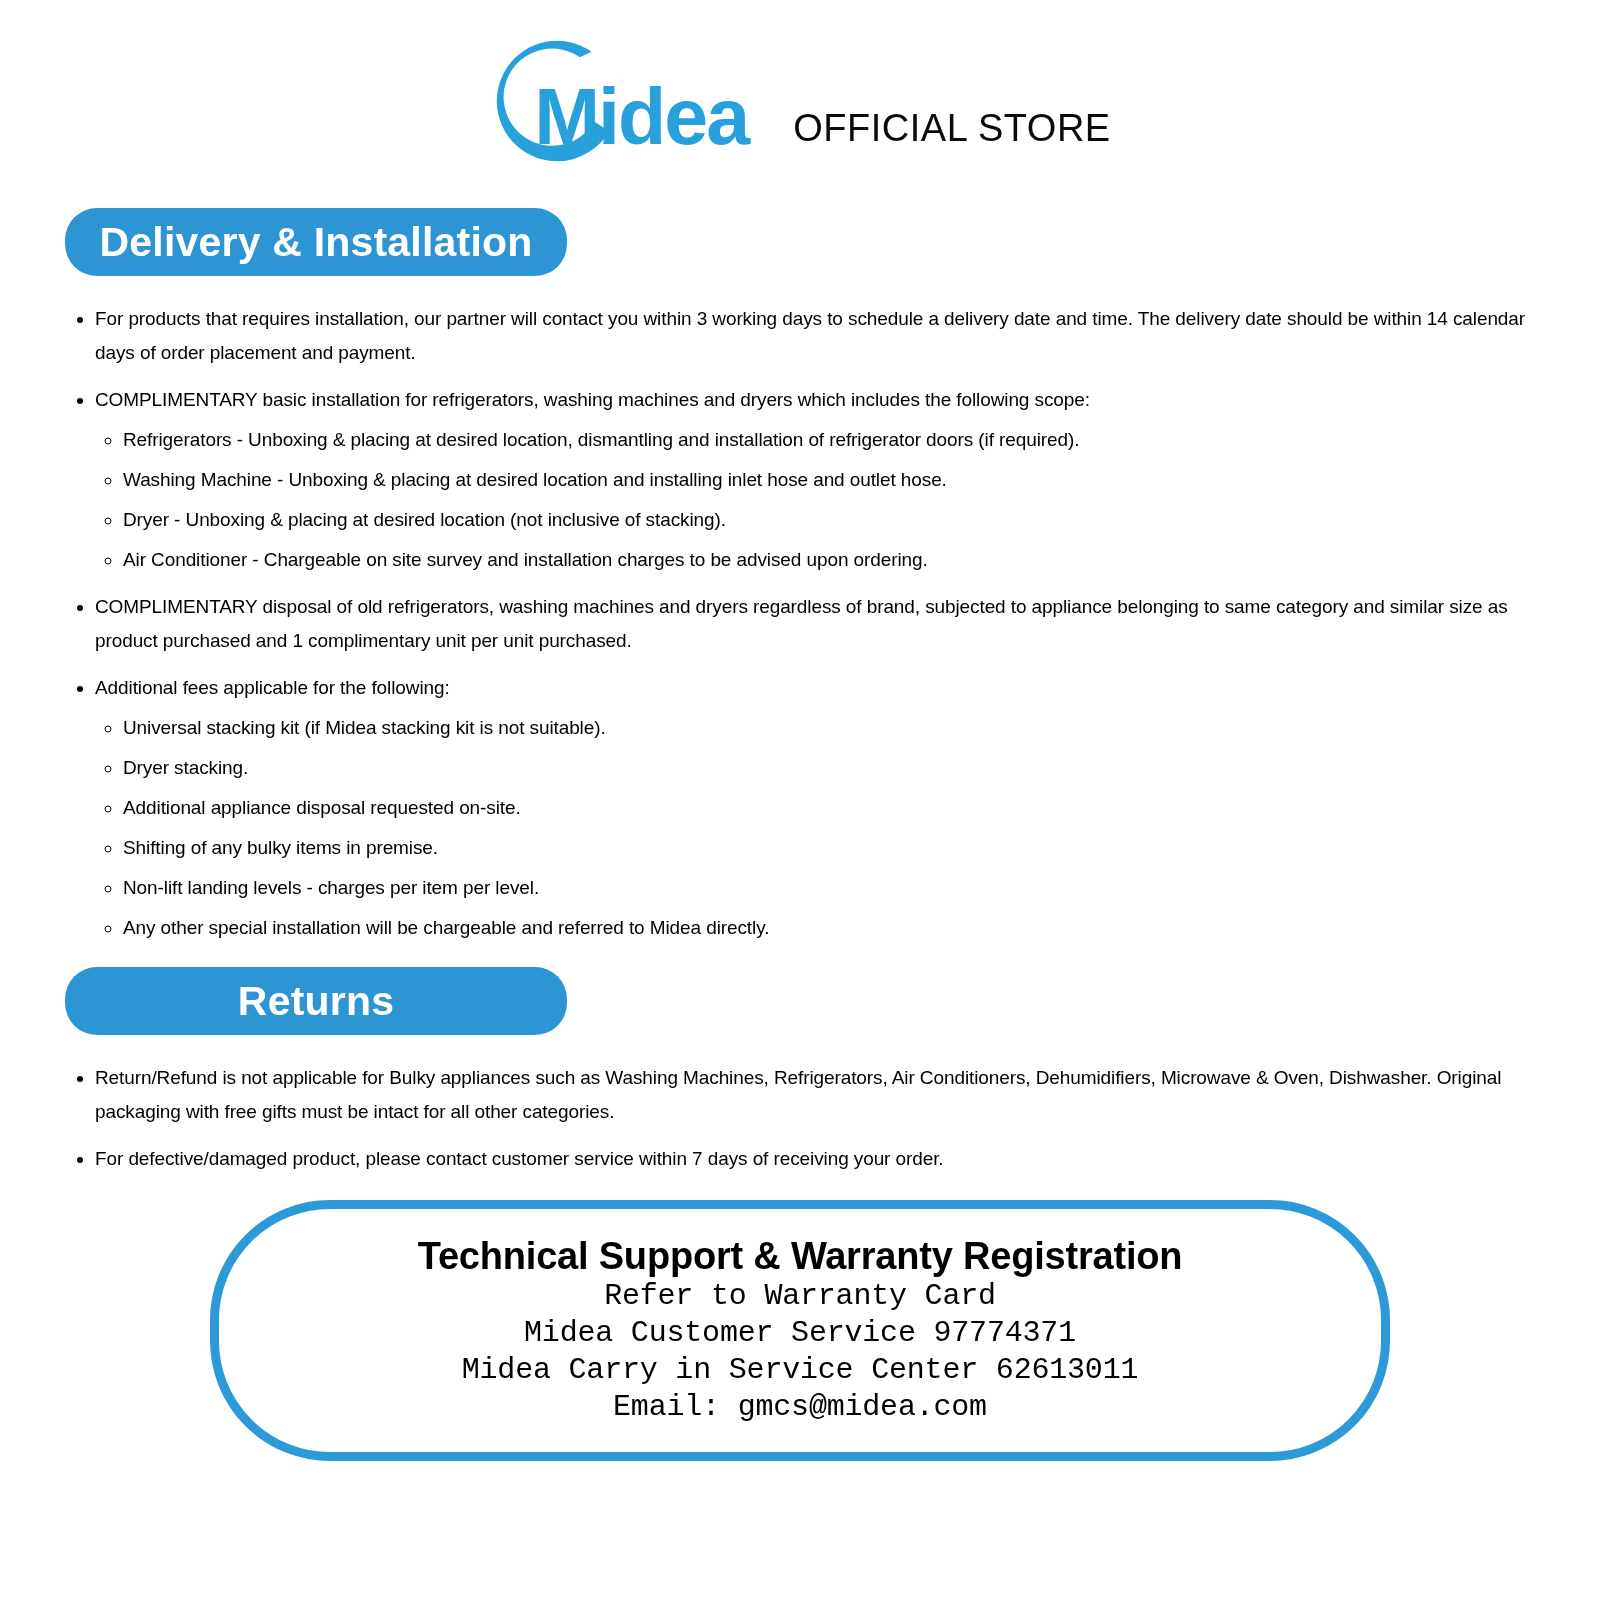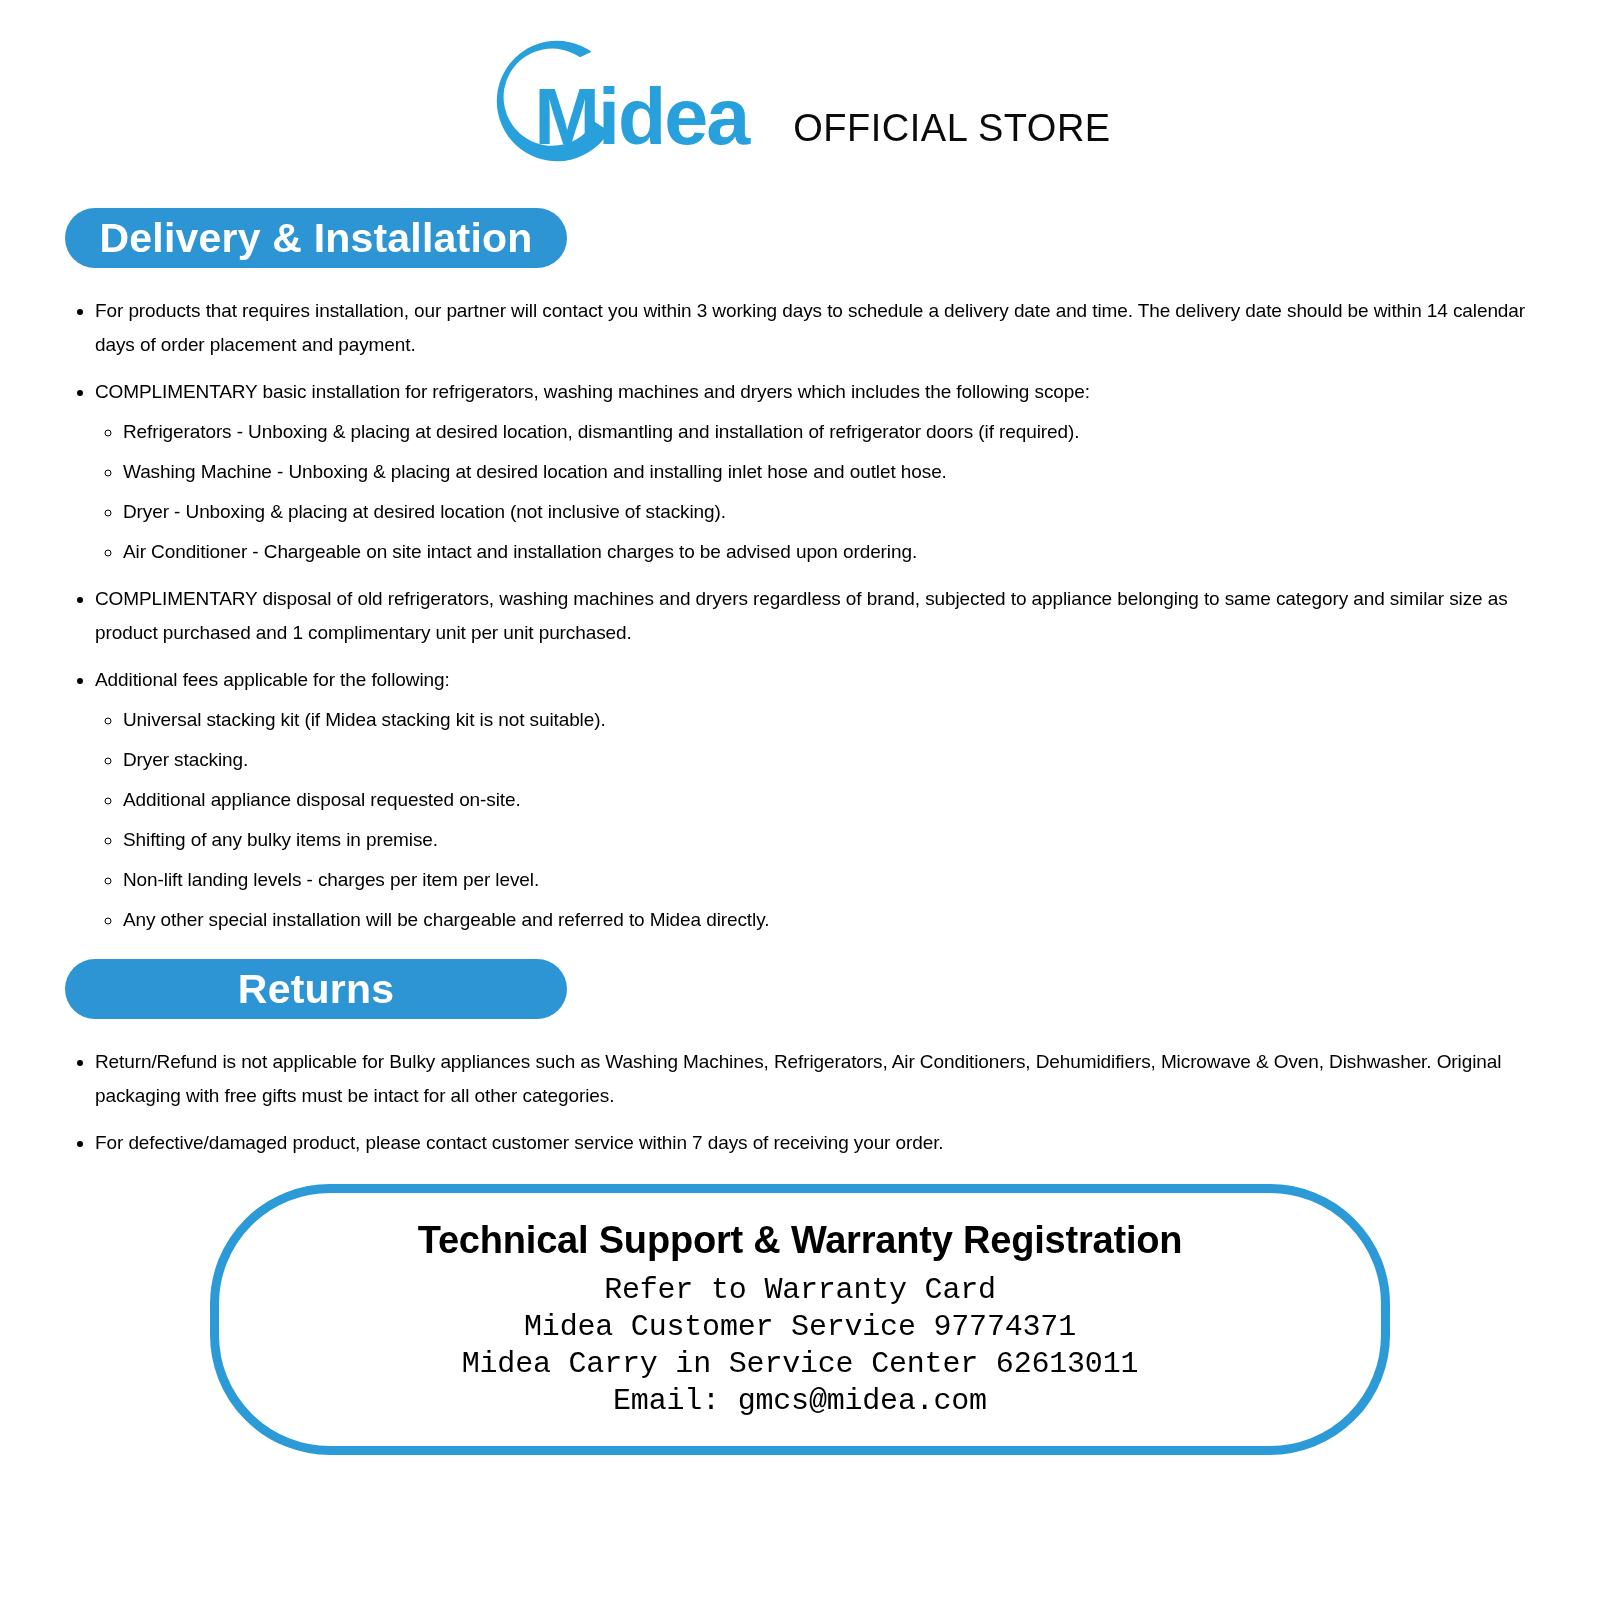--- a/index.html
+++ b/index.html
@@ -32,21 +32,21 @@
     line-height: 1;
   }
   .store-label {
     font-size: 38px; letter-spacing: 0.5px; color: #0b0b0b;
     margin-left: 6px; margin-top: 74px; white-space: nowrap;
   }
 
   
   .pill {
     display: flex; align-items: center; justify-content: center;
-    width: 502px; height: 60px;
+    width: 502px; height: 68px;
     margin: 36px 0 26px 65px;
     background: var(--pill-blue);
     border-radius: 32px;
     color: #ffffff; font-size: 41px; font-weight: bold; letter-spacing: 0.2px;
   }
   .pill.returns { margin-top: 22px; }
 
   
   ul.blist {
     margin: 0; padding: 0 56px 0 95px;
@@ -64,21 +64,21 @@
   .b { font-weight: normal; }
 
   
   .support {
     width: 1180px; margin: 24px auto 0;
     border: 9px solid var(--border-blue);
     border-radius: 120px;
     padding: 26px 40px 26px;
     text-align: center;
   }
-  .support-title { font-size: 38px; font-weight: bold; margin-bottom: 10px; letter-spacing: -0.2px; }
+  .support-title { font-size: 38px; font-weight: bold; margin-bottom: 0; letter-spacing: -0.2px; }
   .support-line { font-size: 30px; line-height: 37px; letter-spacing: -0.2px; font-family: Liberation Mono, monospace; }
 </style>
 </head>
 <body>
 
 <div class="page">
 
   <div class="header">
     <div class="logo">
       <svg class="swoosh" viewBox="0 0 140 140" aria-hidden="true">
@@ -94,21 +94,21 @@
   <ul class="blist">
     <li>
       <span>For products that requires installation, our partner will contact you within 3 working days to schedule a delivery date and time. The delivery date should be within 14 calendar days of order placement and payment.</span>
     </li>
     <li>
       <span class="b">COMPLIMENTARY</span><span> basic installation for refrigerators, washing machines and dryers which includes the following scope:</span>
       <ul class="sublist">
         <li><span>Refrigerators - Unboxing &amp; placing at desired location, dismantling and installation of refrigerator doors (if required).</span></li>
         <li><span>Washing Machine - Unboxing &amp; placing at desired location and installing inlet hose and outlet hose.</span></li>
         <li><span>Dryer - Unboxing &amp; placing at desired location (not inclusive of stacking).</span></li>
-        <li><span>Air Conditioner - Chargeable on site intact and installation charges to be advised upon ordering.</span></li>
+        <li><span>Air Conditioner - Chargeable on site survey and installation charges to be advised upon ordering.</span></li>
       </ul>
     </li>
     <li>
       <span class="b">COMPLIMENTARY</span><span> disposal of old refrigerators, washing machines and dryers regardless of brand, subjected to appliance belonging to same category and similar size as product purchased and 1 complimentary unit per unit purchased.</span>
     </li>
     <li>
       <span>Additional fees applicable for the following:</span>
       <ul class="sublist">
         <li><span>Universal stacking kit (if Midea stacking kit is not suitable).</span></li>
         <li><span>Dryer stacking.</span></li>

